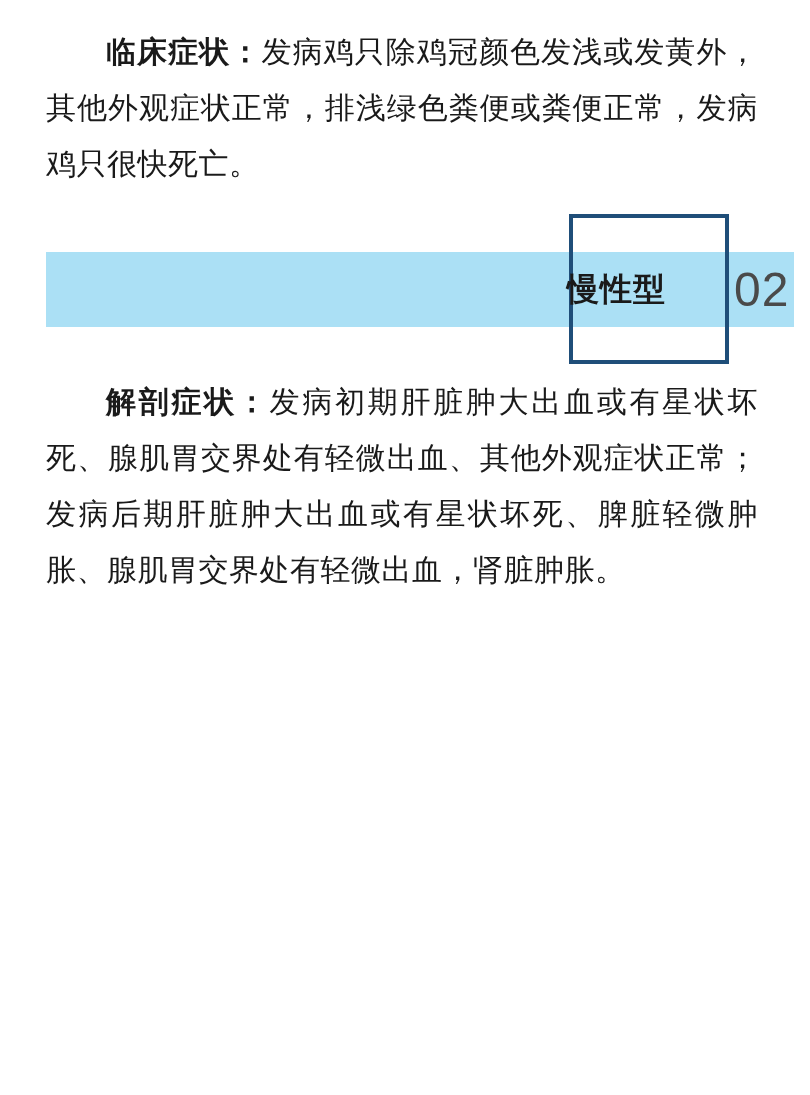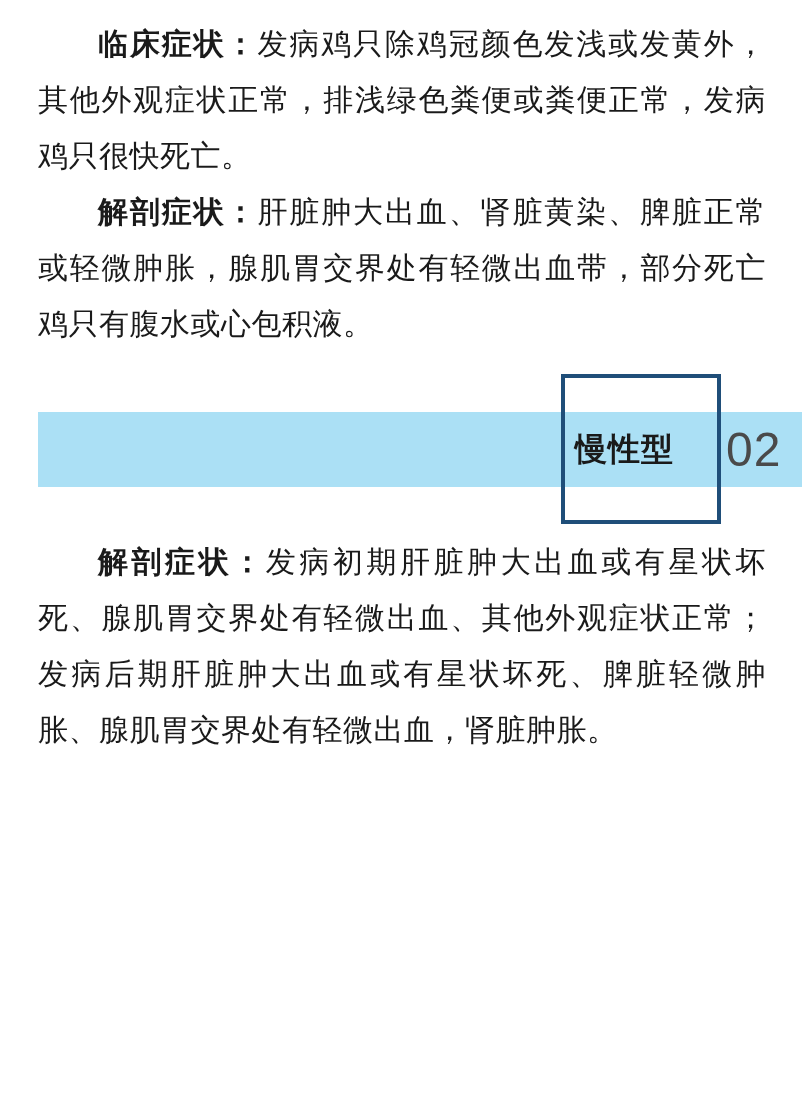--- a/index.html
+++ b/index.html
@@ -12,21 +12,21 @@
     background: #ffffff;
     font-family: "Liberation Sans", sans-serif;
     color: #1a1a1a;
     -webkit-font-smoothing: antialiased;
   }
   .page {
     position: relative;
     width: 810px;
     min-height: 1095px;
     box-sizing: border-box;
-    padding: 8px;
+    padding: 16px;
     overflow: hidden;
   }
   .para {
     font-size: 30px;
     line-height: 56px;
     letter-spacing: 0.5px;
     text-align: justify;
     text-justify: inter-ideograph;
     margin: 0;
     padding: 0 36px 0 30px;
@@ -87,21 +87,20 @@
     letter-spacing: 1px;
   }
 </style>
 </head>
 <body>
 
 <div class="page">
 
   <div class="block-top">
     <p class="para indent"><span class="lead">临床症状：</span><span>发病鸡只除鸡冠颜色发浅或发黄外，其他外观症状正常，排浅绿色粪便或粪便正常，发病鸡只很快死亡。</span></p>
-    <p class="para indent"><span class="lead">解剖症状：</span><span>肝脏肿大出血、肾脏黄染、脾脏正常或轻微肿胀，腺肌胃交界处有轻微出血带，部分死亡鸡只有腹水或心包积液。</span></p>
   </div>
 
   <div class="section-banner">
     <div class="banner-bar"></div>
     <div class="banner-box"></div>
     <div class="banner-label">慢性型</div>
     <div class="banner-number">02</div>
   </div>
 
   <div>

